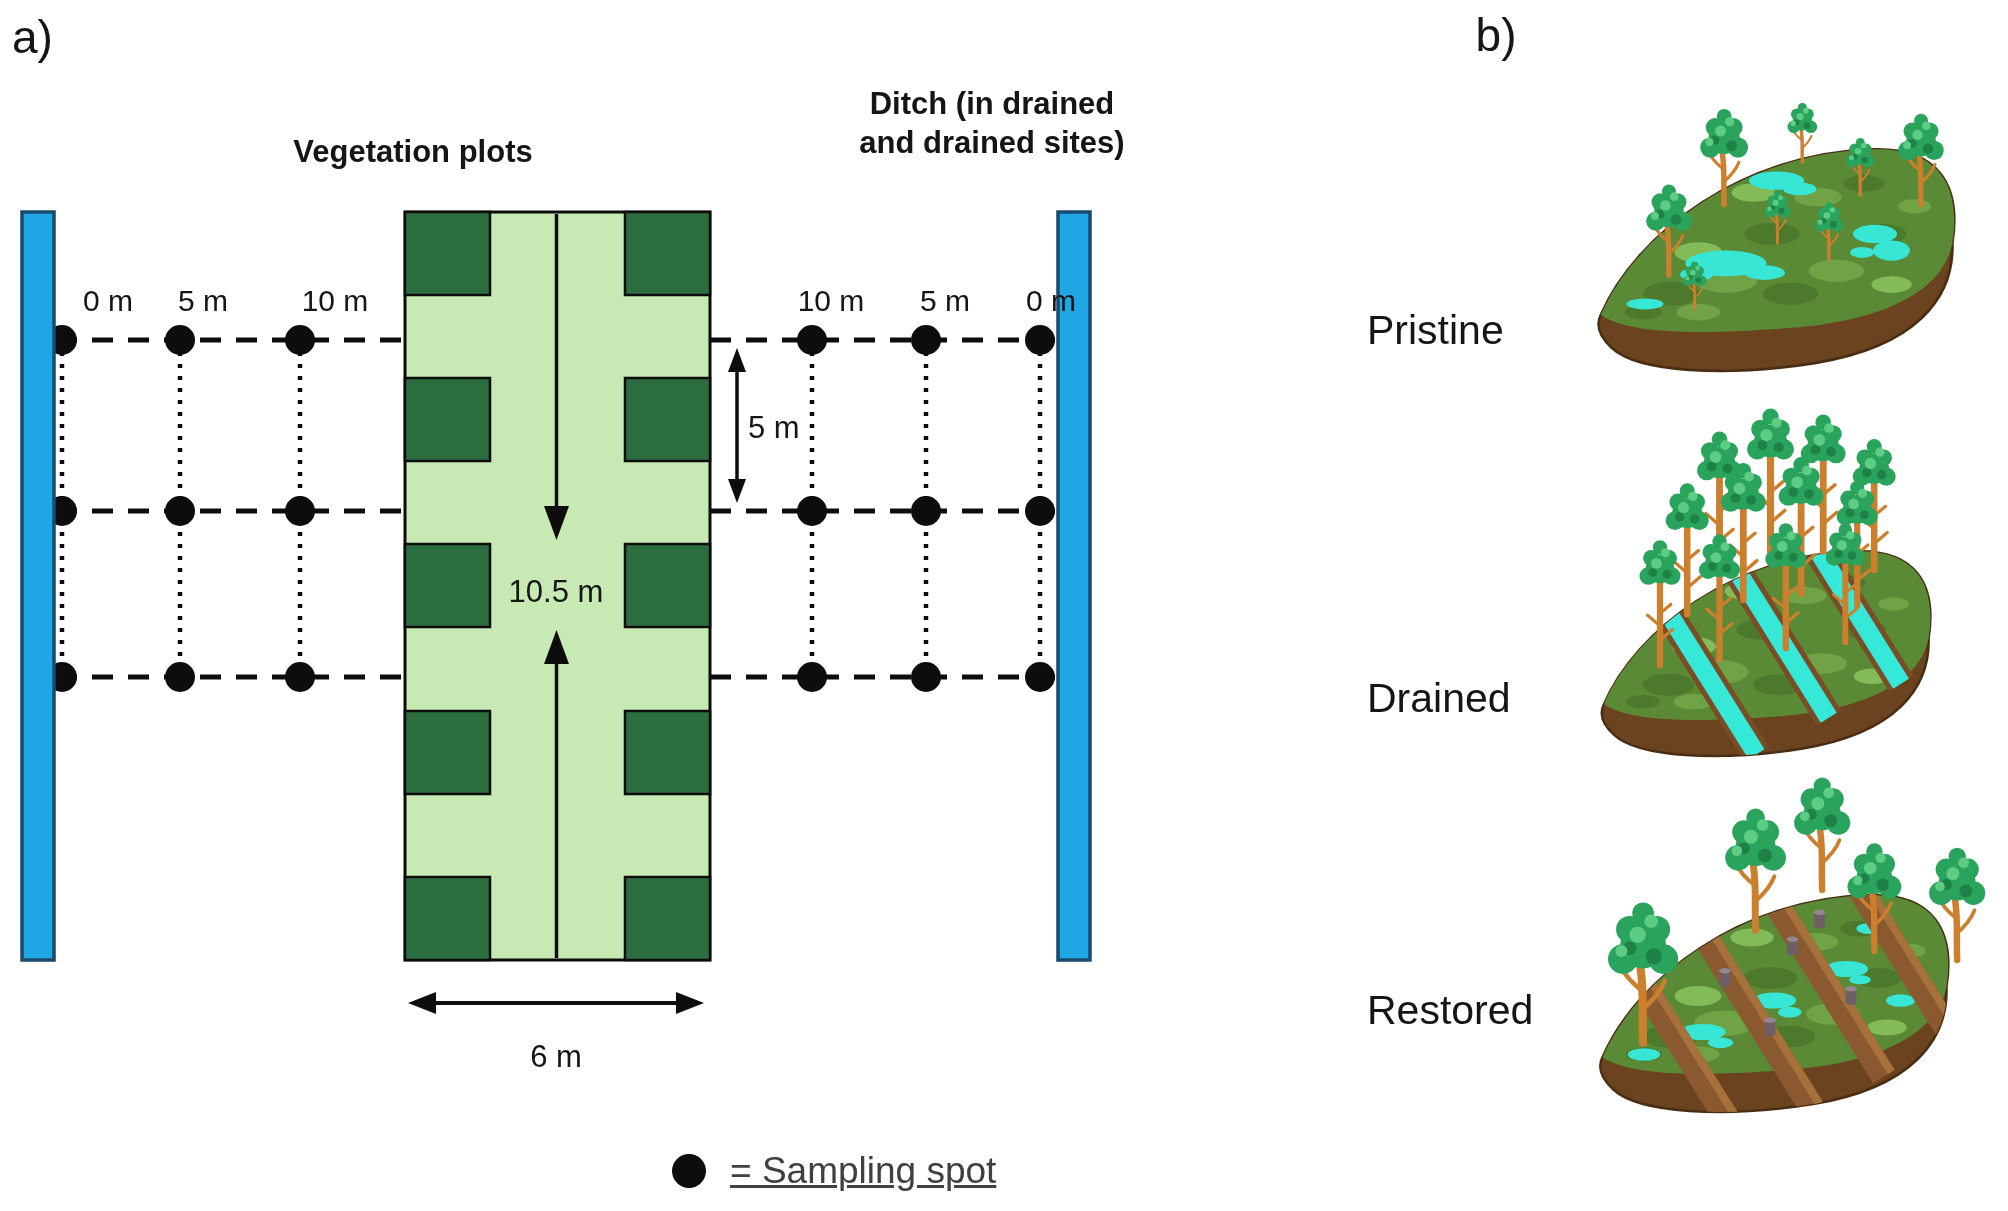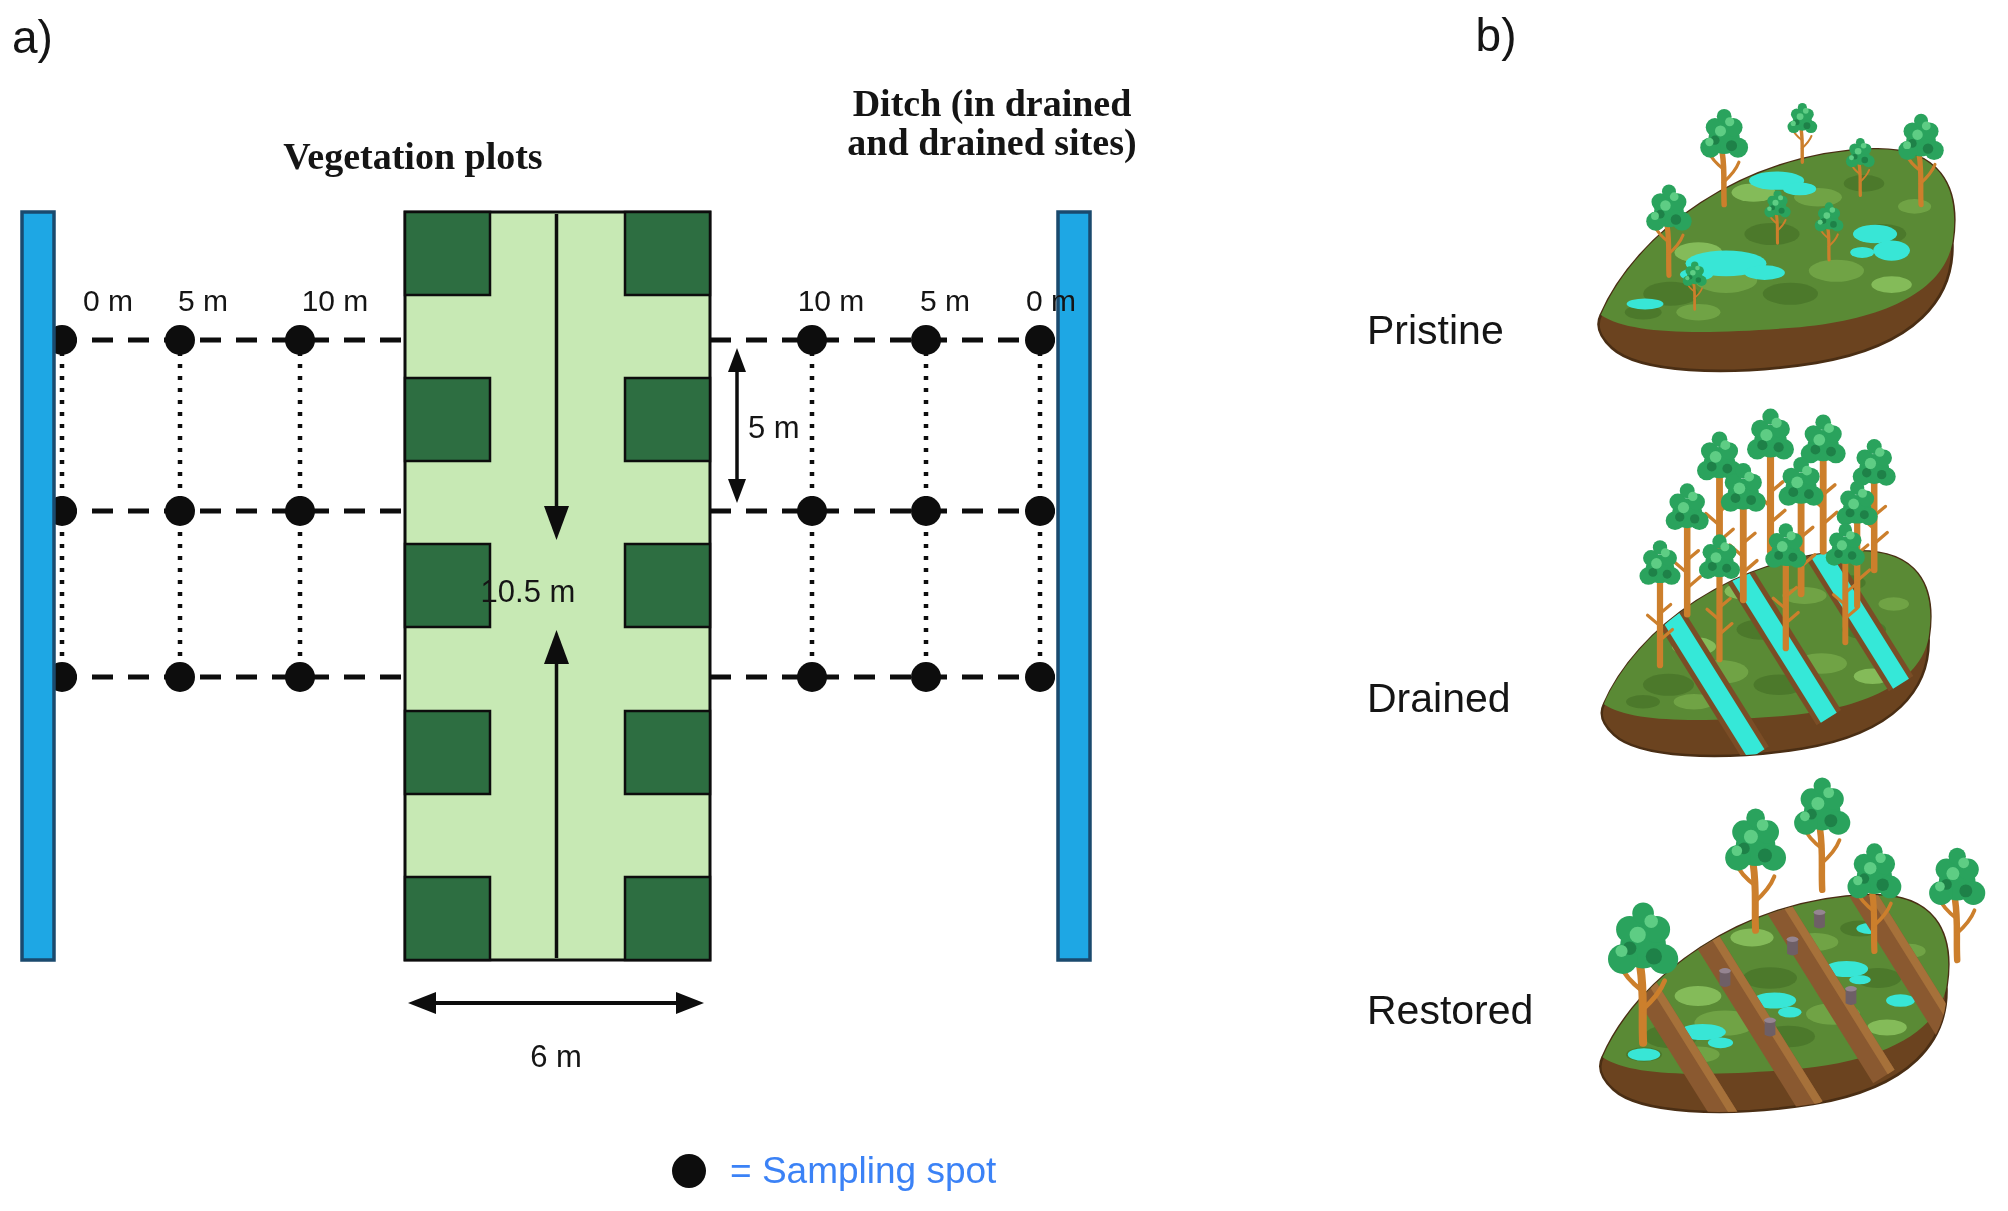--- a/index.html
+++ b/index.html
@@ -1,29 +1,29 @@
 <!DOCTYPE html>
 <html><head>
 <meta charset="utf-8">
 <style>
   html,body{margin:0;padding:0;background:#ffffff;}
   .figure{position:relative;width:2008px;height:1211px;background:#ffffff;overflow:hidden;
           font-family:"Liberation Sans", sans-serif;color:#111;}
   svg{position:absolute;left:0;top:0;}
   .lbl{position:absolute;white-space:nowrap;color:#151515;}
   .panel-label{font-size:46px;font-weight:400;}
-  .title-bold{font-size:38px;font-weight:700;font-family:Liberation Serif, serif;}
+  .title-bold{font-size:31px;font-weight:700;}
   .dist{font-size:30px;transform:translateX(-50%);margin-left:16px;}
   .meas{font-size:31px;}
   .site-label{font-size:41px;font-weight:400;text-align:right;}
   .center{transform:translateX(-50%);}
   .ditch-title{text-align:center;line-height:39px;}
   .legend{position:absolute;left:672px;top:1150px;display:flex;align-items:center;}
   .legend-dot{width:34px;height:34px;border-radius:50%;background:#0d0d0d;margin-right:24px;}
-  .legend-text{font-size:37px;color:#3b82f6;}
+  .legend-text{font-size:37px;color:#404040;text-decoration:underline;}
 </style>
 </head>
 <body>
 
 <div class="figure">
 
   <svg width="2008" height="1211" viewBox="0 0 2008 1211">
     <defs>
       <path id="surface-path" d="M14,238 C52,150 168,62 310,58 C380,56 406,96 396,160 C386,212 322,244 222,252 C128,259 46,260 14,238 Z"></path>
       <path id="soil-path" d="M14,238 C52,150 168,62 310,58 C380,56 406,96 396,160 C398,220 356,272 248,290 C148,306 54,300 26,274 C12,261 8,250 14,238 Z"></path>
@@ -295,21 +295,21 @@
   </div>
 
   <div class="lbl dist" style="left:92px;top:284px;">0 m</div>
   <div class="lbl dist" style="left:187px;top:284px;">5 m</div>
   <div class="lbl dist" style="left:319px;top:284px;">10 m</div>
 
   <div class="lbl dist" style="left:815px;top:284px;">10 m</div>
   <div class="lbl dist" style="left:929px;top:284px;">5 m</div>
   <div class="lbl dist" style="left:1035px;top:284px;">0 m</div>
 
-  <div class="lbl meas center" style="left:528px;top:574px;">10.5 m</div>
+  <div class="lbl meas center" style="left:556px;top:574px;">10.5 m</div>
   <div class="lbl meas" style="left:748px;top:410px;">5 m</div>
   <div class="lbl meas center" style="left:556px;top:1020px;margin-top:19px;">6 m</div>
 
   <div class="legend">
     <div class="legend-dot"></div>
     <div class="legend-text">= Sampling spot</div>
   </div>
 
   <div class="lbl panel-label center" style="left:1496px;top:8px;">b)</div>
 

